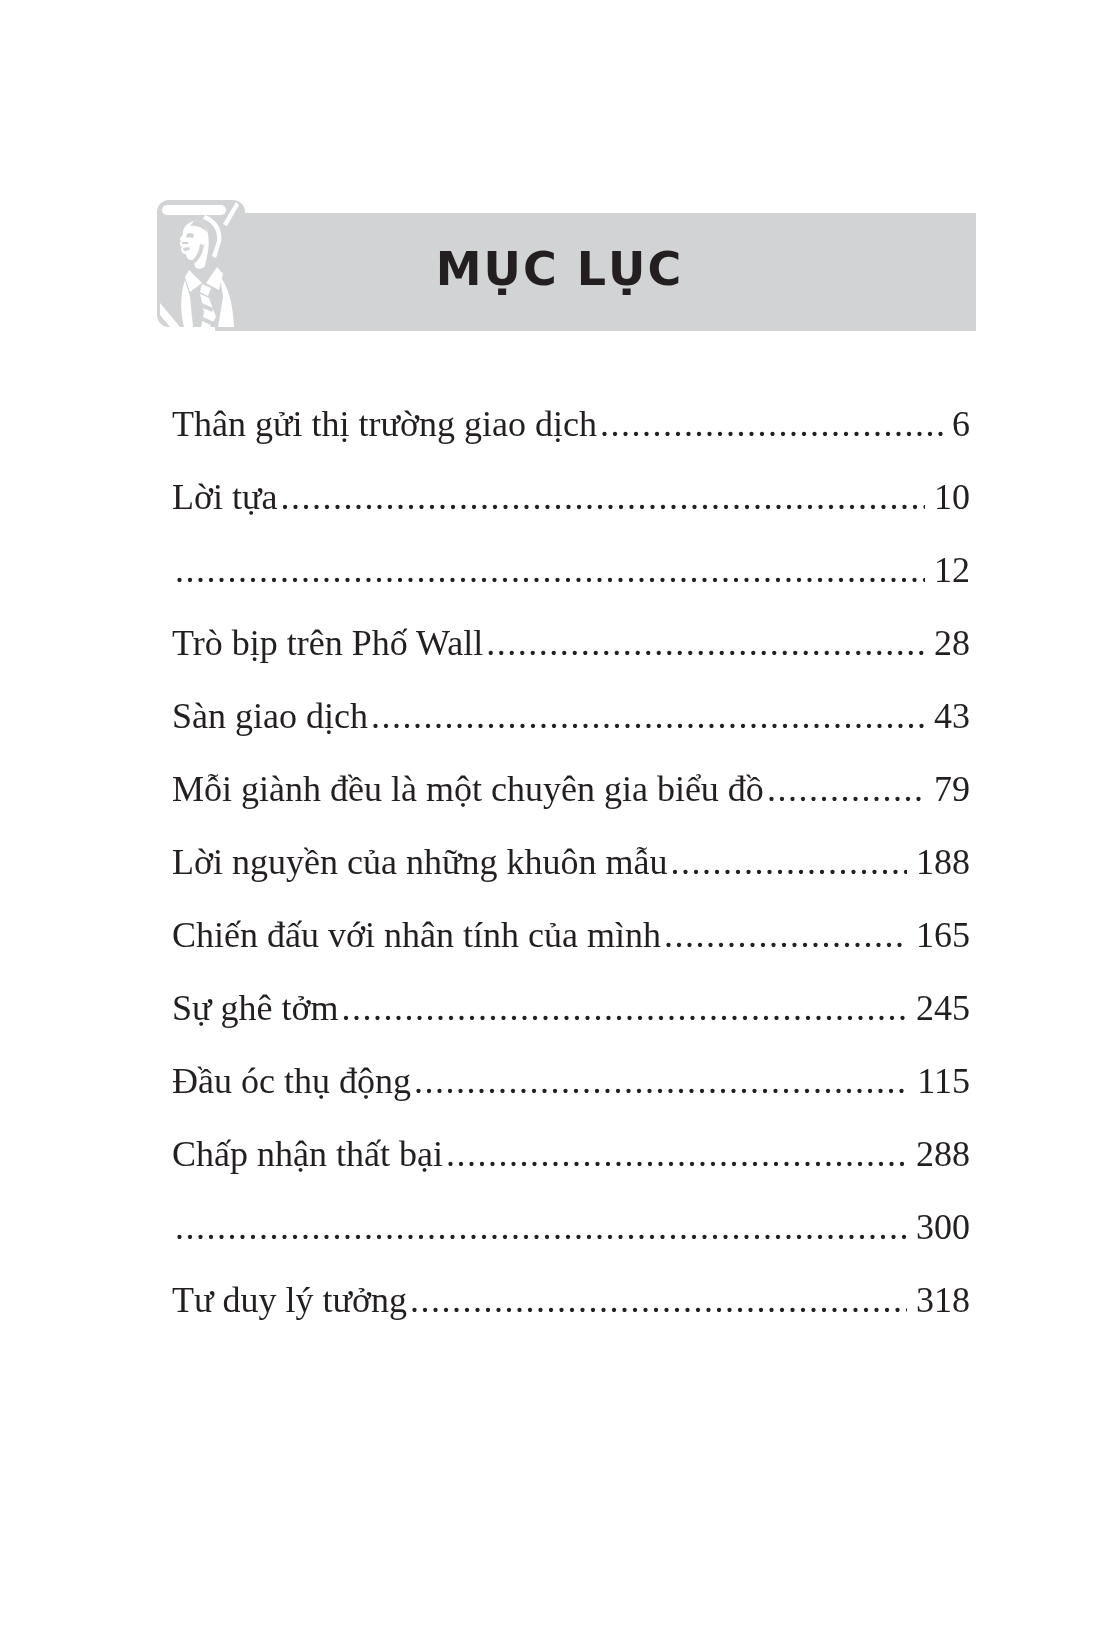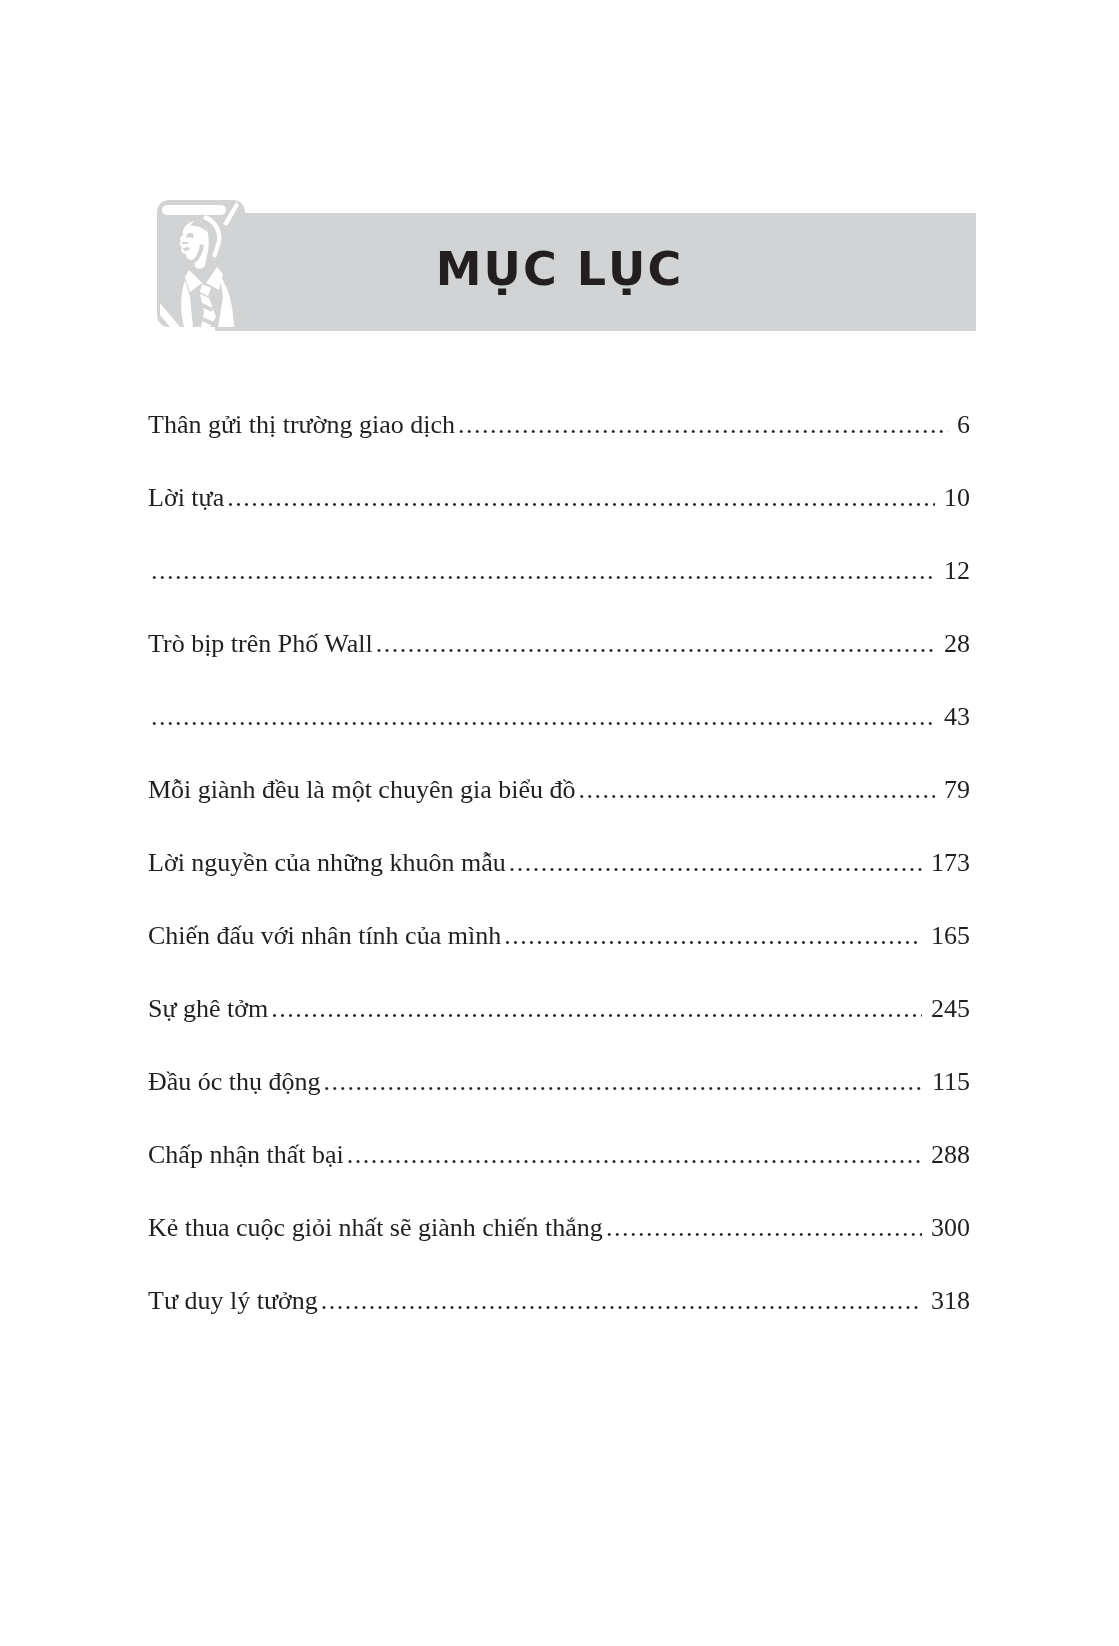--- a/index.html
+++ b/index.html
@@ -36,22 +36,23 @@
     font-weight:700;font-size:46px;letter-spacing:2px;
     color:var(--text);
   }
 
   
   .toc{
     position:absolute;top:388px;left:148px;right:149px;
   }
   .toc-row{
     display:flex;align-items:baseline;
-    font-size:26px;line-height:73px;height:73px;
+    font-size:36px;line-height:73px;height:73px;
     color:var(--text);
+    margin-left:24px;
   }
   .toc-title{flex:0 0 auto;white-space:nowrap;}
   .toc-dots{
     flex:1 1 auto;overflow:hidden;white-space:nowrap;
     letter-spacing:1.5px;margin-left:3px;margin-right:9px;
     min-width:20px;
   }
   .toc-page{flex:0 0 auto;white-space:nowrap;}
 </style>
 </head>
@@ -117,34 +118,35 @@
     <span class="toc-page">12</span>
   </div>
 
   <div class="toc-row">
     <span class="toc-title">Trò bịp trên Phố Wall</span>
     <span class="toc-dots">........................................................................................................................</span>
     <span class="toc-page">28</span>
   </div>
 
   <div class="toc-row">
+    <span class="toc-title">Sàn giao dịch</span>
     <span class="toc-dots">........................................................................................................................</span>
     <span class="toc-page">43</span>
   </div>
 
   <div class="toc-row">
     <span class="toc-title">Mỗi giành đều là một chuyên gia biểu đồ</span>
     <span class="toc-dots">........................................................................................................................</span>
     <span class="toc-page">79</span>
   </div>
 
   <div class="toc-row">
     <span class="toc-title">Lời nguyền của những khuôn mẫu</span>
     <span class="toc-dots">........................................................................................................................</span>
-    <span class="toc-page">173</span>
+    <span class="toc-page">188</span>
   </div>
 
   <div class="toc-row">
     <span class="toc-title">Chiến đấu với nhân tính của mình</span>
     <span class="toc-dots">........................................................................................................................</span>
     <span class="toc-page">165</span>
   </div>
 
   <div class="toc-row">
     <span class="toc-title">Sự ghê tởm</span>
@@ -158,21 +160,20 @@
     <span class="toc-page">115</span>
   </div>
 
   <div class="toc-row">
     <span class="toc-title">Chấp nhận thất bại</span>
     <span class="toc-dots">........................................................................................................................</span>
     <span class="toc-page">288</span>
   </div>
 
   <div class="toc-row">
-    <span class="toc-title">Kẻ thua cuộc giỏi nhất sẽ giành chiến thắng</span>
     <span class="toc-dots">........................................................................................................................</span>
     <span class="toc-page">300</span>
   </div>
 
   <div class="toc-row">
     <span class="toc-title">Tư duy lý tưởng</span>
     <span class="toc-dots">........................................................................................................................</span>
     <span class="toc-page">318</span>
   </div>
 </div>

